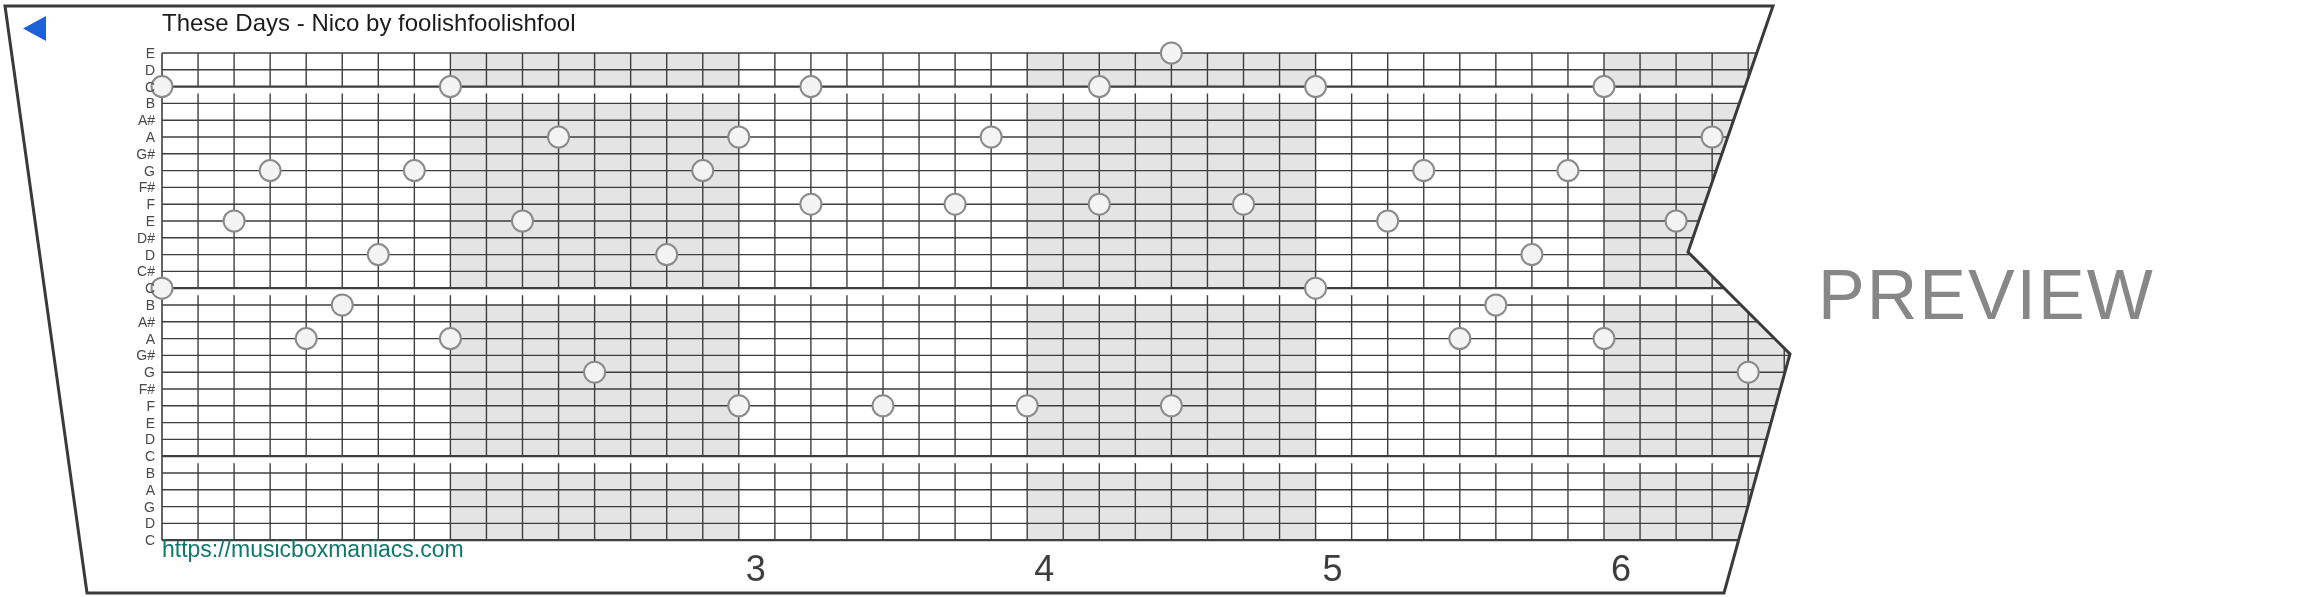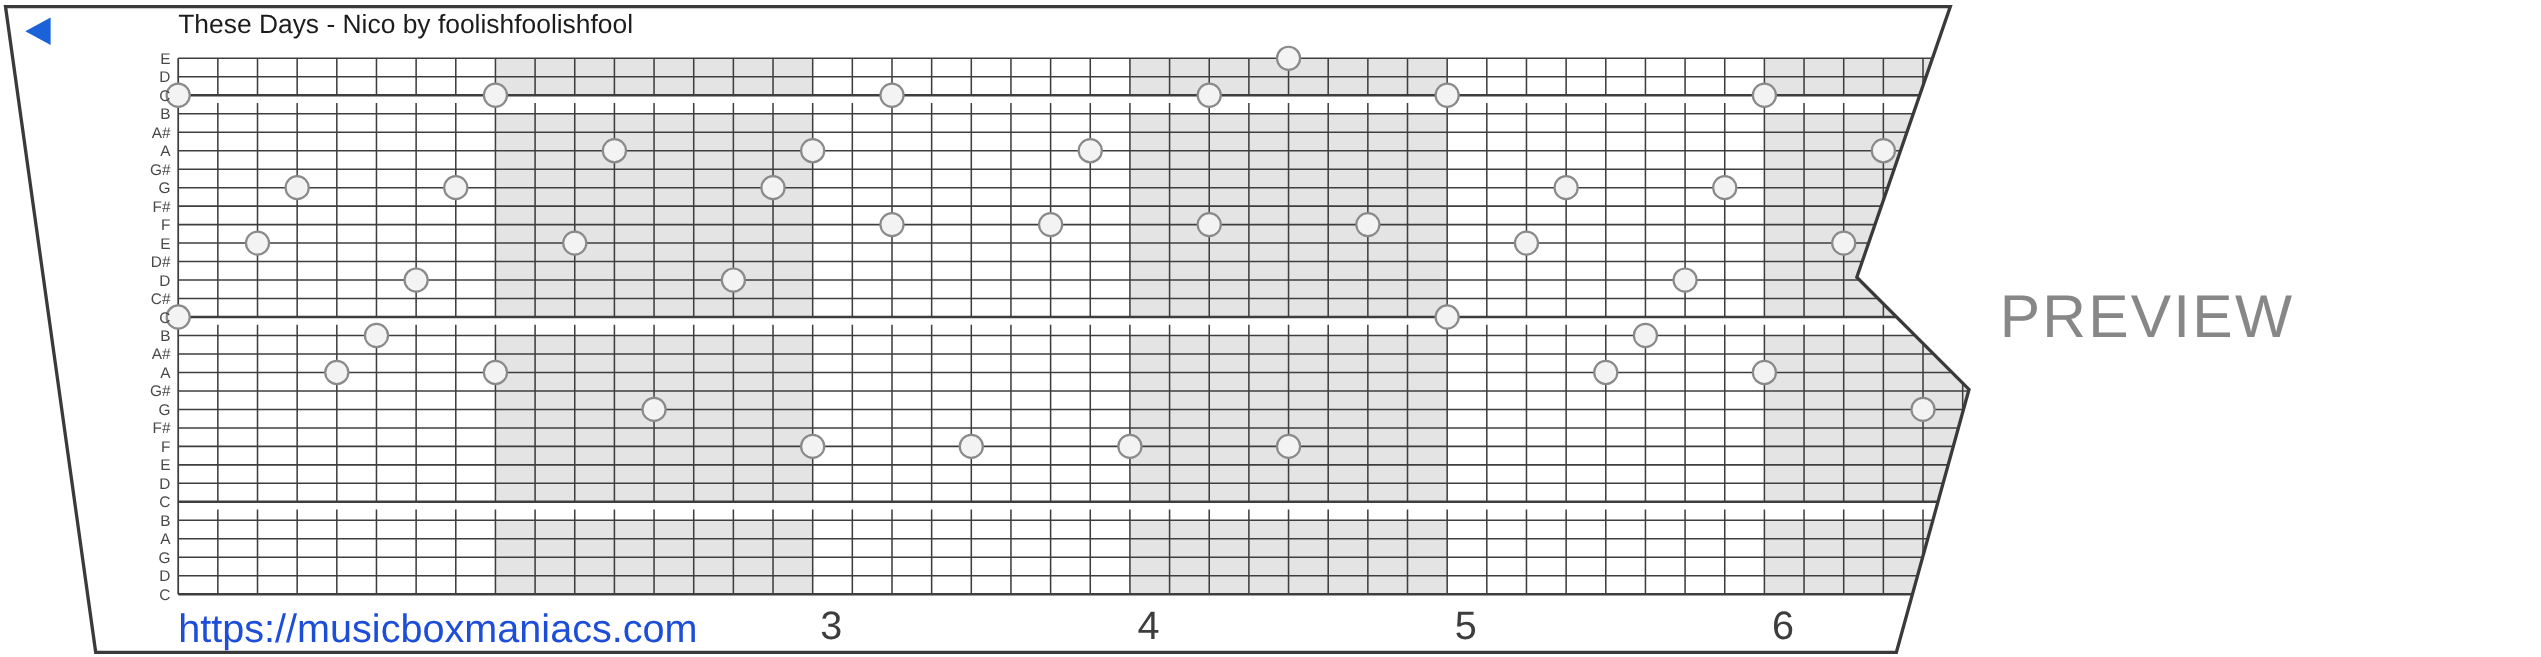--- a/index.html
+++ b/index.html
@@ -12,22 +12,22 @@
     overflow: hidden;
   }
   #strip-svg { position: absolute; left: 0; top: 0; }
   .overlay-text {
     position: absolute;
     white-space: nowrap;
     font-family: "Liberation Sans", sans-serif;
     line-height: 1;
   }
   #title-text   { left: 162px; top: 11px;  font-size: 24px; color: #1c1c1c; }
-  #url-text     { left: 162px; top: 554px; font-size: 36px; color: #1d4ed8; }
-  #preview-text { left: 1818px; top: 260px; font-size: 55px; color: #878787; letter-spacing: 2px; }
+  #url-text     { left: 162px; top: 538px; font-size: 23px; color: #0f766e; }
+  #preview-text { left: 1818px; top: 260px; font-size: 70px; color: #878787; letter-spacing: 2px; }
 </style>
 </head>
 <body>
 
 <div id="stage">
   <svg id="strip-svg" width="2310" height="597" viewBox="0 0 2310 597">
       <defs>
         <clipPath id="strip-clip">
           <polygon points="5,6 1773,6 1688,252 1790,354 1724,593 87,593"></polygon>
         </clipPath>

